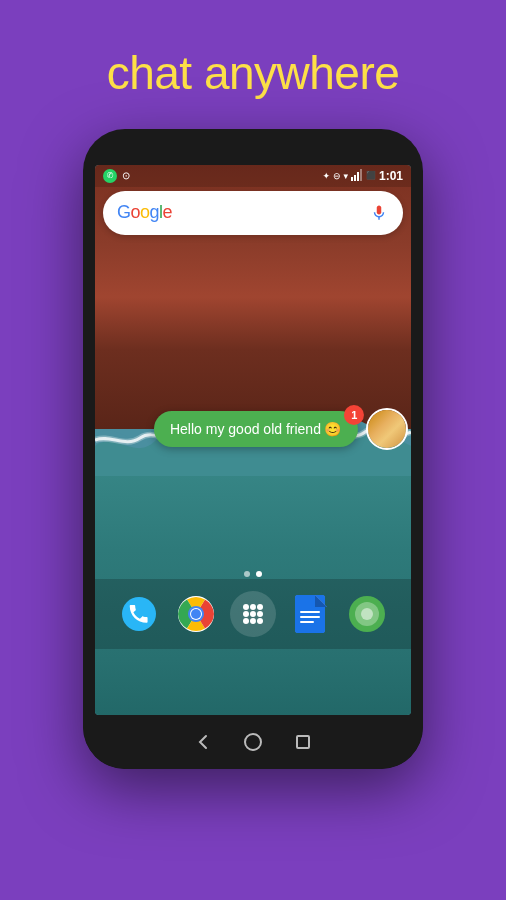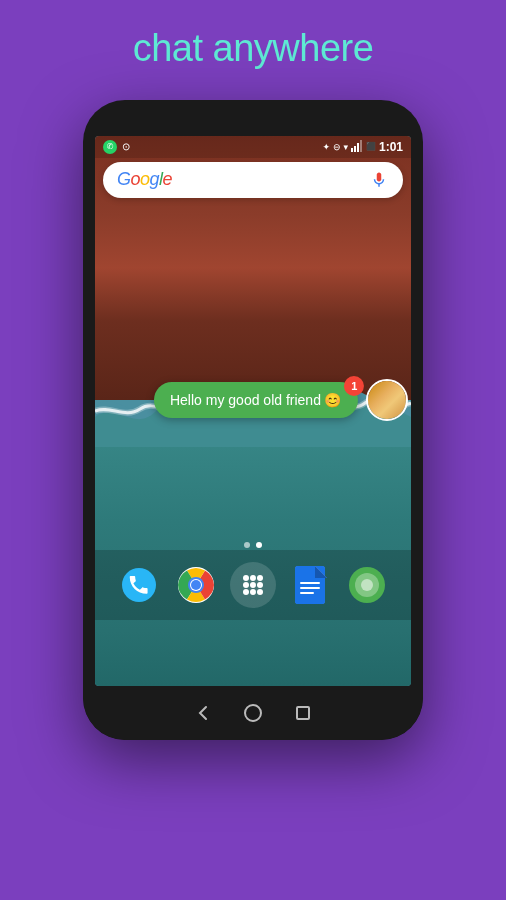--- a/index.html
+++ b/index.html
@@ -9,25 +9,25 @@
       height: 900px;
       background-color: #7B3FBE;
       font-family: 'Helvetica Neue', Arial, sans-serif;
       overflow: hidden;
       display: flex;
       flex-direction: column;
       align-items: center;
     }
 
     .headline {
-      color: #5eead4;
-      font-size: 38px;
+      color: #fde047;
+      font-size: 46px;
       font-weight: 300;
       text-align: center;
-      margin-top: 28px;
+      margin-top: 48px;
       margin-bottom: 30px;
       letter-spacing: -0.5px;
       line-height: 1.1;
     }
 
     .phone-wrapper {
       position: relative;
       width: 340px;
       height: 640px;
     }
@@ -172,30 +172,29 @@
       font-size: 8px;
       color: white;
     }
 
     
     .google-bar {
       position: absolute;
       top: 26px;
       left: 8px;
       right: 8px;
-      height: 36px;
+      height: 44px;
       background: white;
       border-radius: 22px;
       display: flex;
       align-items: center;
       padding: 0 14px;
       justify-content: space-between;
       box-shadow: 0 2px 6px rgba(0,0,0,0.2);
       z-index: 10;
-      font-style: italic;
     }
 
     .google-logo {
       font-size: 18px;
       font-weight: 400;
       letter-spacing: -0.5px;
     }
 
     .google-g { color: #4285F4; }
     .google-o1 { color: #EA4335; }

